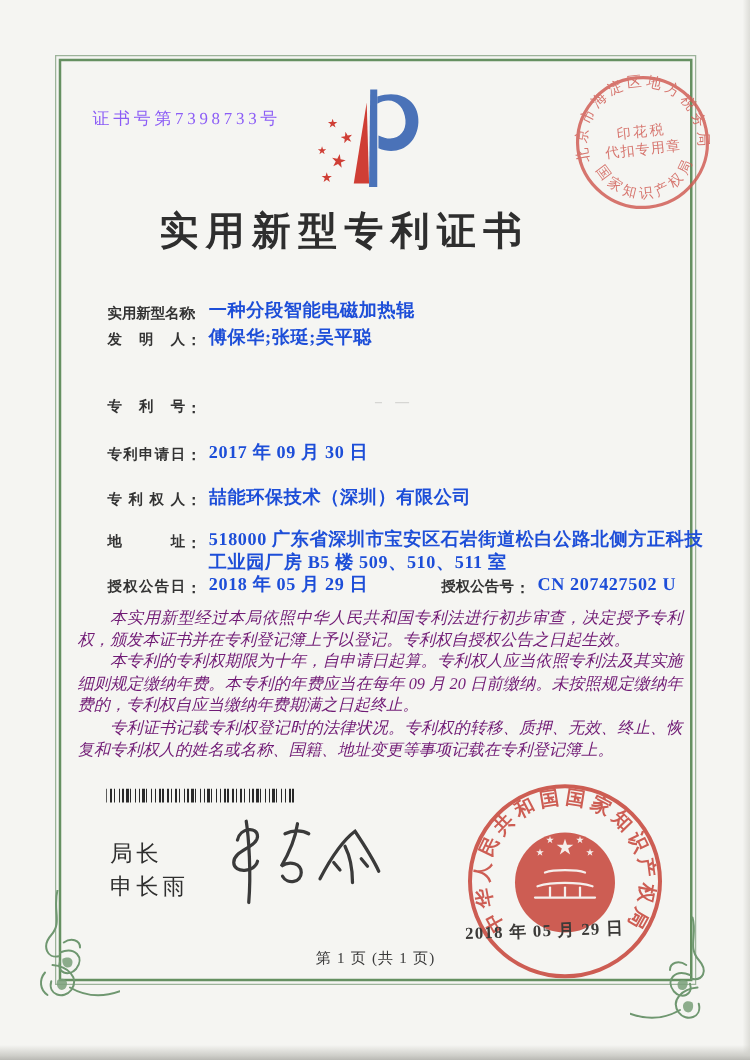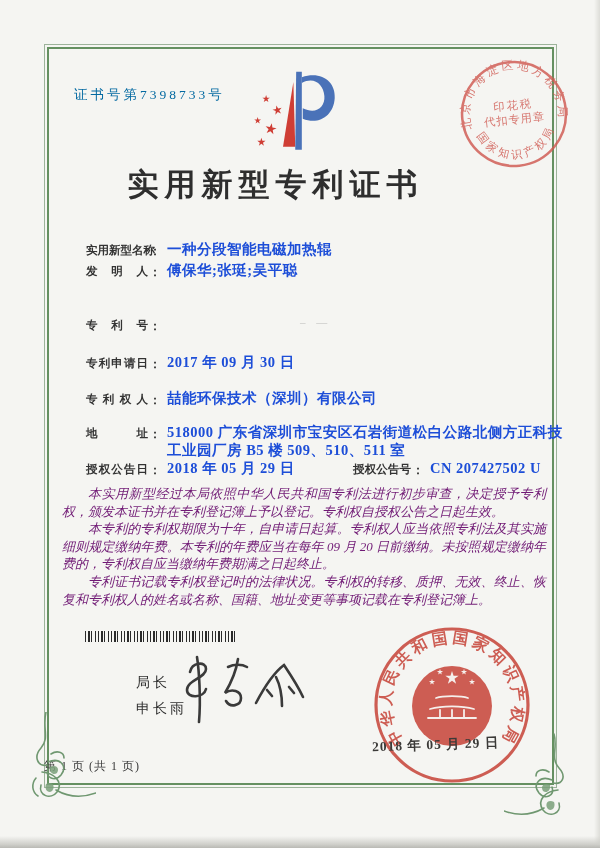--- a/index.html
+++ b/index.html
@@ -27,21 +27,21 @@
     position:absolute;left:44px;top:44px;width:511px;height:742px;
     border:1px solid #9cb39a;
   }
   .frame-inner{
     position:absolute;inset:2px;
     border:2px solid #659061;
   }
   
   .cert-no{
     position:absolute;left:74px;top:86px;
-    font-size:13.5px;letter-spacing:3px;color:#0369a1;
+    font-size:13.5px;letter-spacing:3px;color:#8b5cf6;
   }
   .logo{position:absolute;left:252px;top:68px;width:94px;height:90px;}
   .title{
     position:absolute;left:44px;top:164px;width:463px;
     text-align:center;font-size:31px;font-weight:600;color:#2e2e2e;
     letter-spacing:6px;
   }
   
   .frow{position:absolute;left:86px;display:flex;align-items:flex-start;white-space:nowrap;}
   .flabel{
@@ -74,33 +74,33 @@
   .barcode{
     position:absolute;left:85px;top:631px;width:152px;height:11px;
     background:
       repeating-linear-gradient(90deg,
         #2a2a2a 0 1px,transparent 1px 3px,
         #2a2a2a 3px 5px,transparent 5px 6px,
         #2a2a2a 6px 7px,transparent 7px 10px,
         #2a2a2a 10px 11px,transparent 11px 13px);
   }
   
-  .director{position:absolute;left:88px;top:670px;font-size:14px;color:#2f2f2f;letter-spacing:3px;line-height:26px;margin-left:48px;}
+  .director{position:absolute;left:88px;top:670px;font-size:18px;color:#2f2f2f;letter-spacing:3px;line-height:26px;}
   .sig-svg{position:absolute;left:176px;top:650px;width:132px;height:80px;}
   
   .seal-tax{position:absolute;left:458px;top:58px;width:112px;height:112px;opacity:.82;transform:rotate(-6deg);}
   .seal-cnipa{position:absolute;left:370px;top:626px;width:168px;height:162px;opacity:.88;}
   .seal-date{
     position:absolute;left:372px;top:736px;
     font-size:13.5px;font-weight:700;color:#3b3a38;letter-spacing:1px;
     transform:rotate(-2deg);z-index:5;
   }
   
   .footer{
-    position:absolute;left:44px;top:758px;width:513px;
+    position:absolute;left:44px;top:758px;width:513px;text-align:center;
     font-size:12px;color:#3a3a3a;letter-spacing:1px;
   }
   
   .flourish{position:absolute;width:70px;height:92px;z-index:3;}
   .flourish.left{left:26px;top:712px;}
   .flourish.right{left:504px;top:730px;transform:scaleX(-1);}
   svg text{font-family:"Liberation Serif","DejaVu Serif",serif;}
 </style>
 </head>
 <body>

